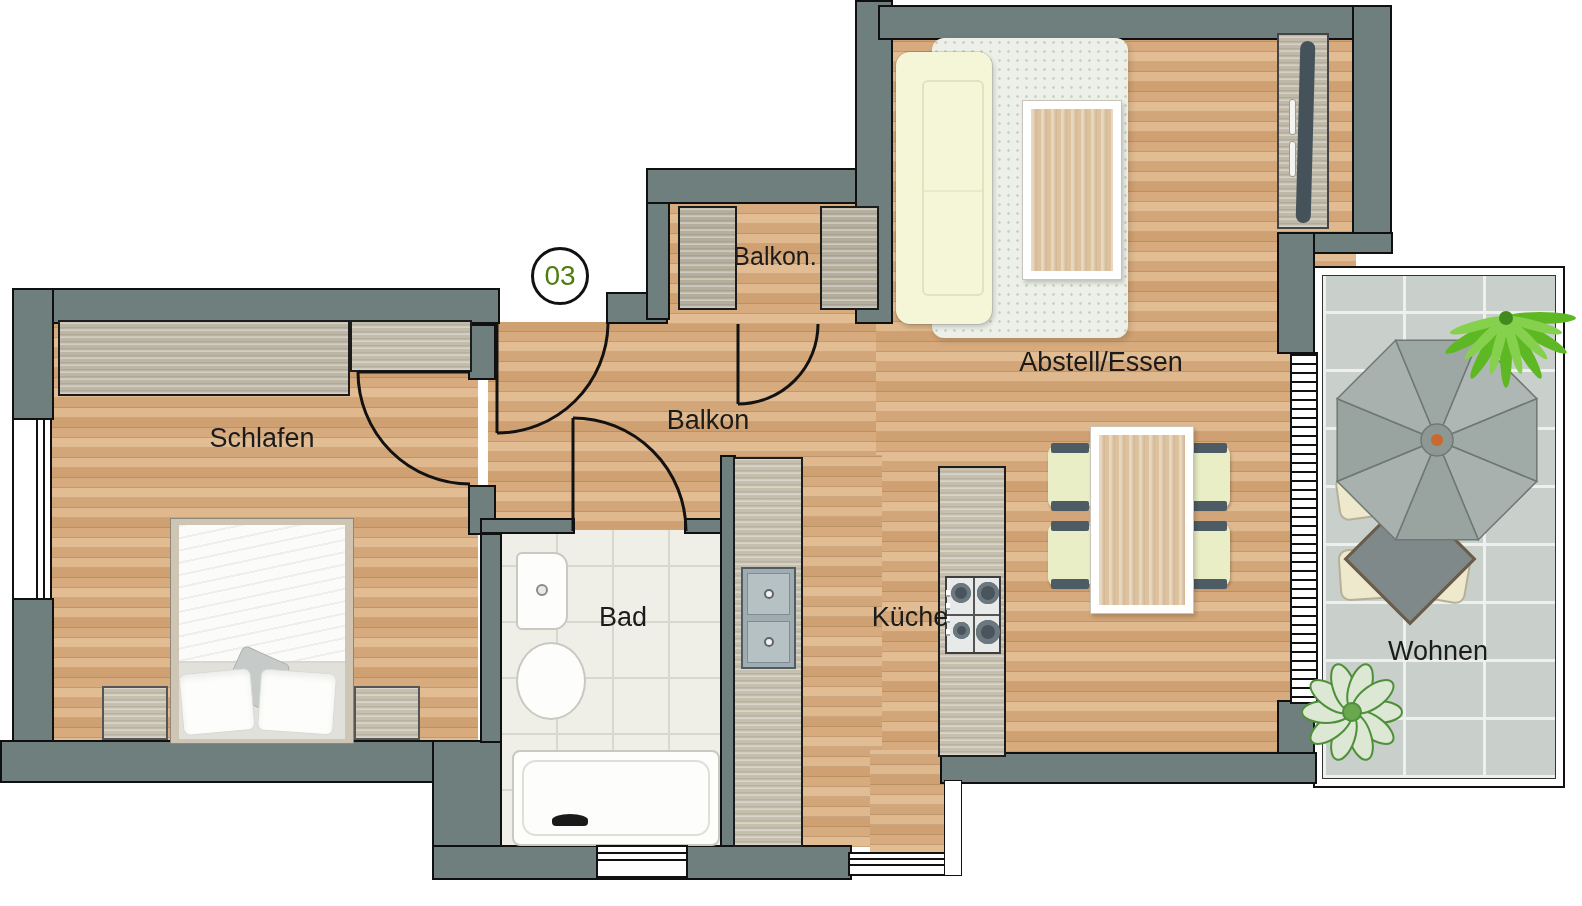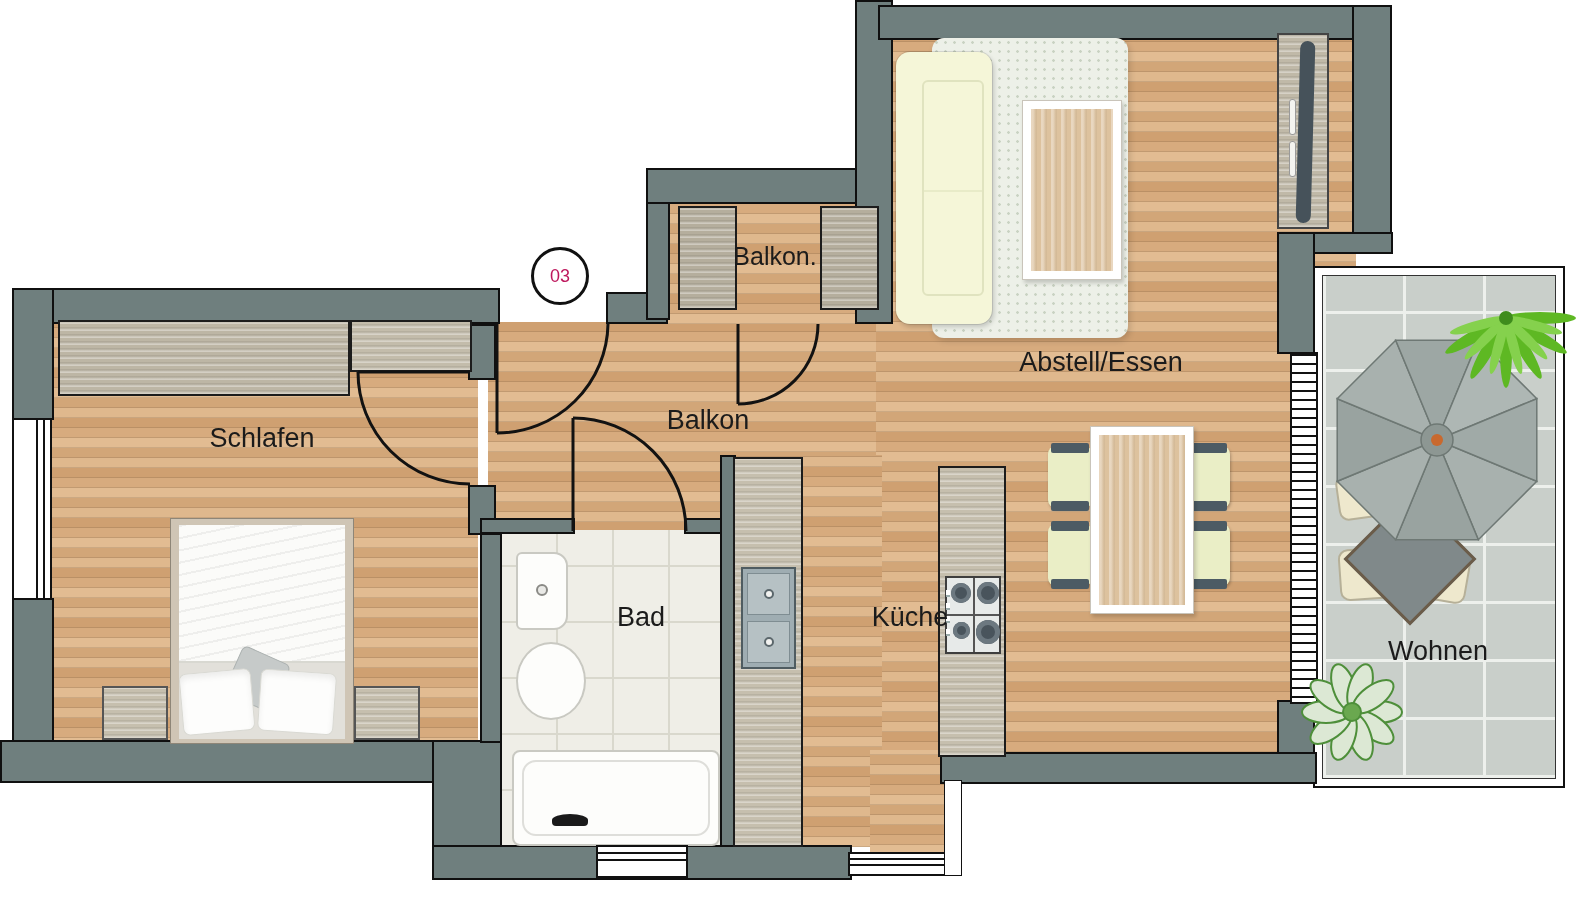--- a/index.html
+++ b/index.html
@@ -24,21 +24,21 @@
   .window{background:#ffffff;border:2px solid #111;}
   .hatch{background:repeating-linear-gradient(180deg,#111 0 2px,#fff 2px 9px);border:2px solid #111;}
   
   .grain{background-color:#bdb6a5;
     background-image:repeating-linear-gradient(0deg, rgba(255,255,255,0.35) 0 1px, rgba(0,0,0,0.07) 3px 4px, rgba(0,0,0,0) 4px 7px);
     border:2px solid #1c1c1c;}
   .whitefix{background:#fdfdfb;border:2px solid #c9c9c2;}
   .roomlabel{position:absolute;transform:translate(-50%,-50%);font-size:27px;color:#1b1b1b;white-space:nowrap;}
   .badge{position:absolute;width:52px;height:52px;border:3px solid #111;border-radius:50%;
          background:#fff;display:flex;align-items:center;justify-content:center;
-         font-size:18px;color:#be185d;}
+         font-size:28px;color:#4d7c0f;}
   .chairbar{position:absolute;left:3px;right:3px;height:10px;background:#4c5b64;border-radius:2px;}
   .tableframe{background:#ffffff;border:1px solid #c9c4ba;box-shadow:2px 3px 4px rgba(0,0,0,0.18);}
   .tabletop{position:absolute;left:8px;top:8px;right:8px;bottom:8px;background-color:#ddc29e;
     background-image:repeating-linear-gradient(90deg, rgba(255,255,255,0.35) 0 2px, rgba(0,0,0,0.04) 5px 6px, rgba(0,0,0,0) 6px 10px);}
   svg{position:absolute;left:0;top:0;pointer-events:none;}
 </style>
 </head>
 <body>
 
 <div class="plan">
@@ -237,21 +237,21 @@
         <ellipse cx="1378" cy="712" rx="24" ry="11" transform="rotate(216 1352 712)"></ellipse>
         <ellipse cx="1378" cy="712" rx="24" ry="11" transform="rotate(252 1352 712)"></ellipse>
         <ellipse cx="1378" cy="712" rx="24" ry="11" transform="rotate(288 1352 712)"></ellipse>
         <ellipse cx="1378" cy="712" rx="24" ry="11" transform="rotate(324 1352 712)"></ellipse>
       </g>
       <circle cx="1352" cy="712" r="9" fill="#6aa84f"></circle>
     </g>
   </svg>
 
   <div class="roomlabel" style="left:262px;top:438px;">Schlafen</div>
-  <div class="roomlabel" style="left:641px;top:617px;">Bad</div>
+  <div class="roomlabel" style="left:623px;top:617px;">Bad</div>
   <div class="roomlabel" style="left:708px;top:420px;">Balkon</div>
   <div class="roomlabel" style="left:775px;top:256px;font-size:25px;">Balkon.</div>
   <div class="roomlabel" style="left:910px;top:617px;">Küche</div>
   <div class="roomlabel" style="left:1101px;top:362px;">Abstell/Essen</div>
   <div class="roomlabel" style="left:1438px;top:651px;">Wohnen</div>
   <div class="badge" style="left:531px;top:247px;">
     <span>03</span>
   </div>
 
 </div>

